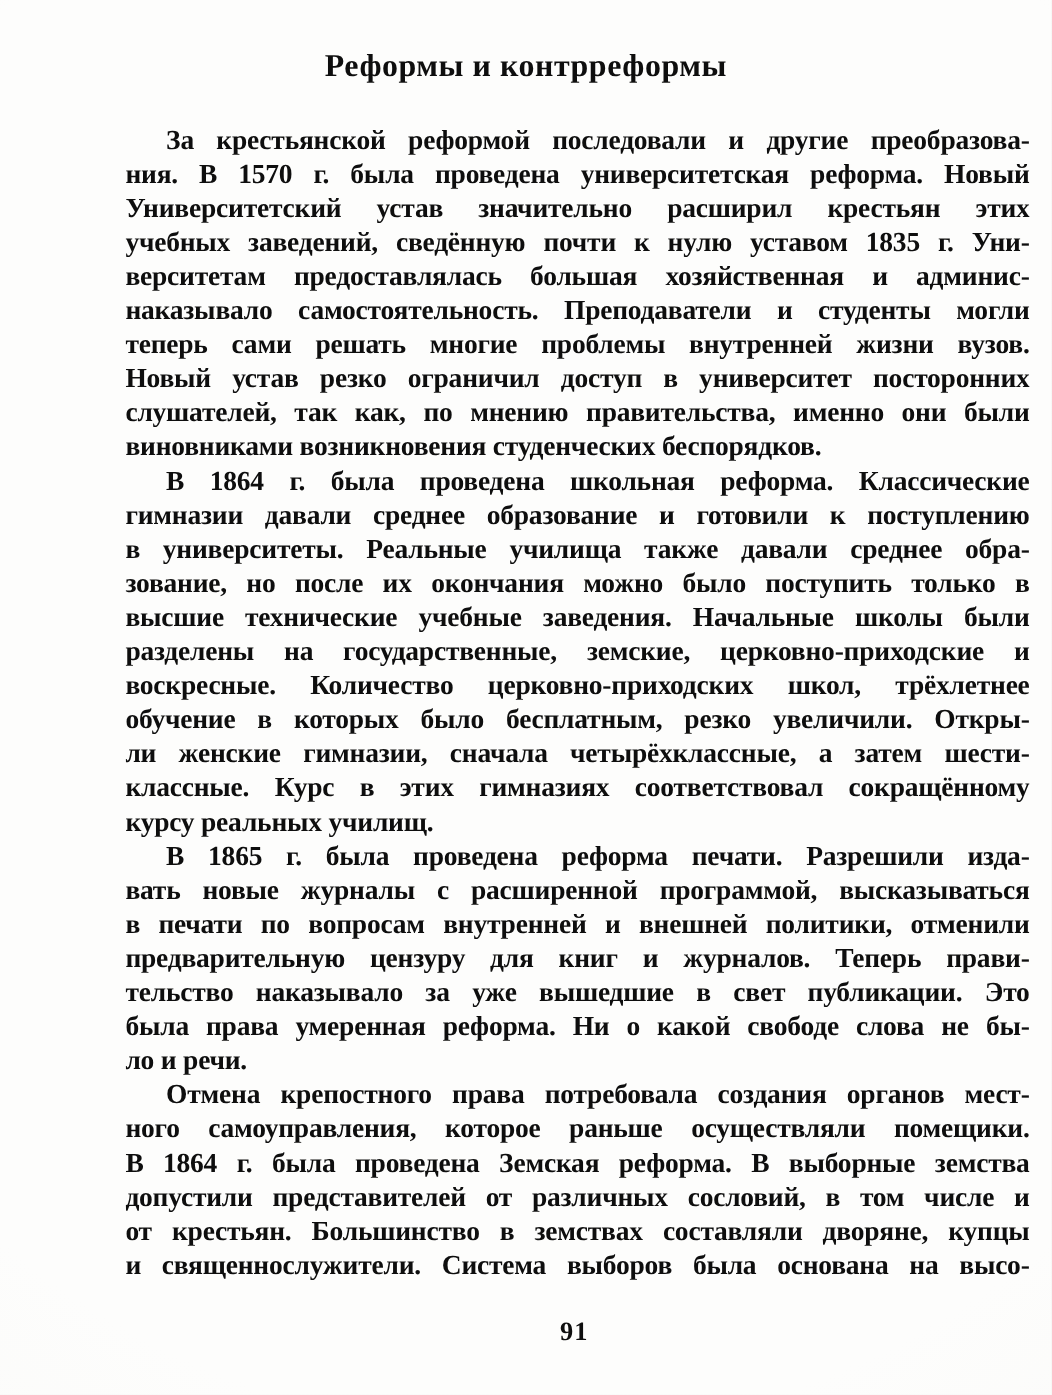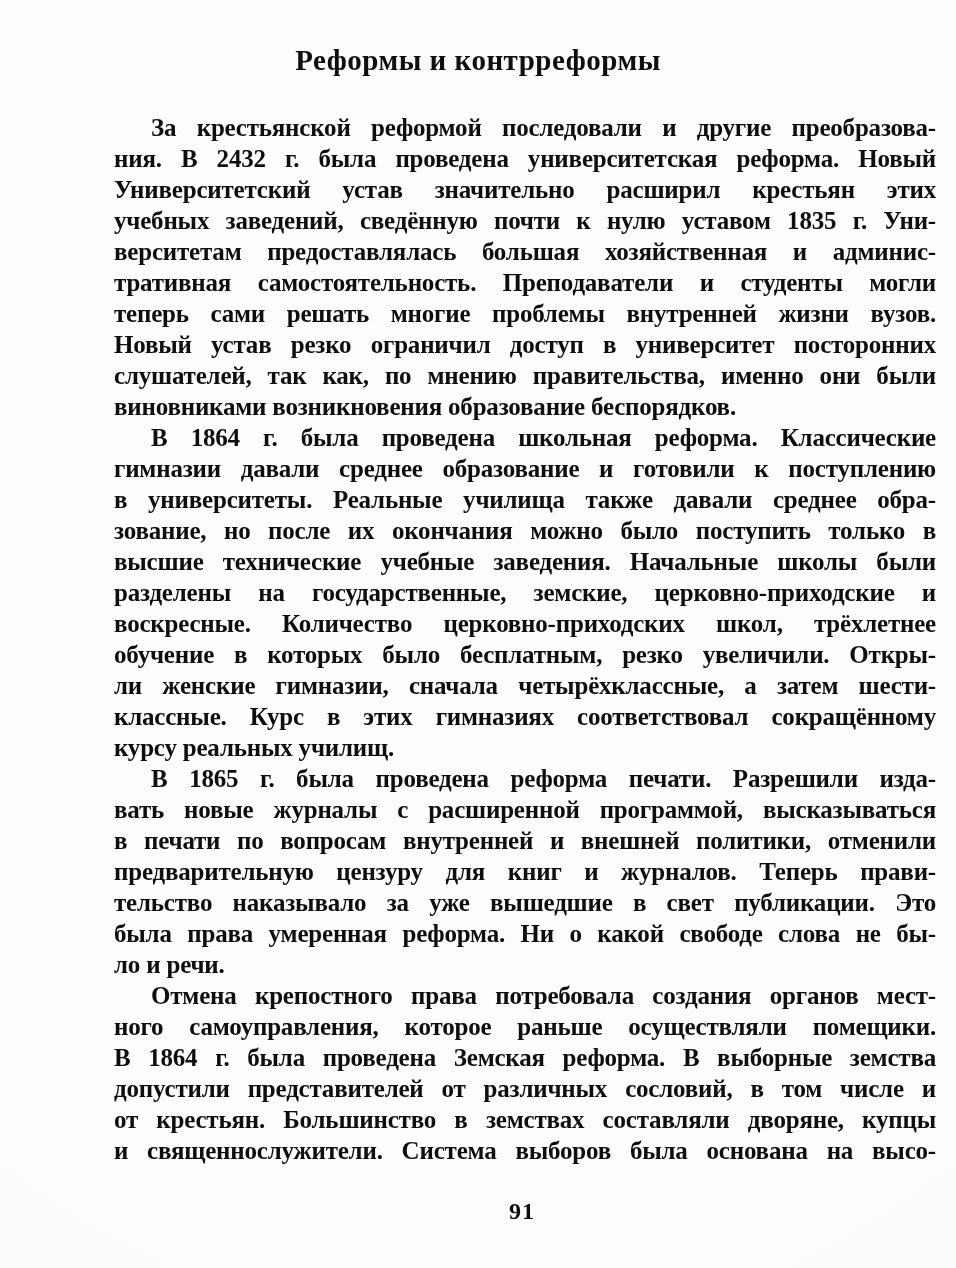--- a/index.html
+++ b/index.html
@@ -64,29 +64,29 @@
   }
 </style>
 </head>
 <body>
 
 <div class="page" style="color: rgb(14, 14, 14);">
   <h1 class="title">Реформы и контрреформы</h1>
   <div class="body-text" id="paragraphs">
       <div class="paragraph">
         <div class="line indent">За крестьянской реформой последовали и другие преобразова-</div>
-        <div class="line">ния. В 2432 г. была проведена университетская реформа. Новый</div>
+        <div class="line">ния. В 1570 г. была проведена университетская реформа. Новый</div>
         <div class="line">Университетский устав значительно расширил крестьян этих</div>
         <div class="line">учебных заведений, сведённую почти к нулю уставом 1835 г. Уни-</div>
         <div class="line">верситетам предоставлялась большая хозяйственная и админис-</div>
-        <div class="line">тративная самостоятельность. Преподаватели и студенты могли</div>
+        <div class="line">наказывало самостоятельность. Преподаватели и студенты могли</div>
         <div class="line">теперь сами решать многие проблемы внутренней жизни вузов.</div>
         <div class="line">Новый устав резко ограничил доступ в университет посторонних</div>
         <div class="line">слушателей, так как, по мнению правительства, именно они были</div>
-        <div class="line last">виновниками возникновения образование беспорядков.</div>
+        <div class="line last">виновниками возникновения студенческих беспорядков.</div>
       </div>
       <div class="paragraph">
         <div class="line indent">В 1864 г. была проведена школьная реформа. Классические</div>
         <div class="line">гимназии давали среднее образование и готовили к поступлению</div>
         <div class="line">в университеты. Реальные училища также давали среднее обра-</div>
         <div class="line">зование, но после их окончания можно было поступить только в</div>
         <div class="line">высшие технические учебные заведения. Начальные школы были</div>
         <div class="line">разделены на государственные, земские, церковно-приходские и</div>
         <div class="line">воскресные. Количество церковно-приходских школ, трёхлетнее</div>
         <div class="line">обучение в которых было бесплатным, резко увеличили. Откры-</div>

